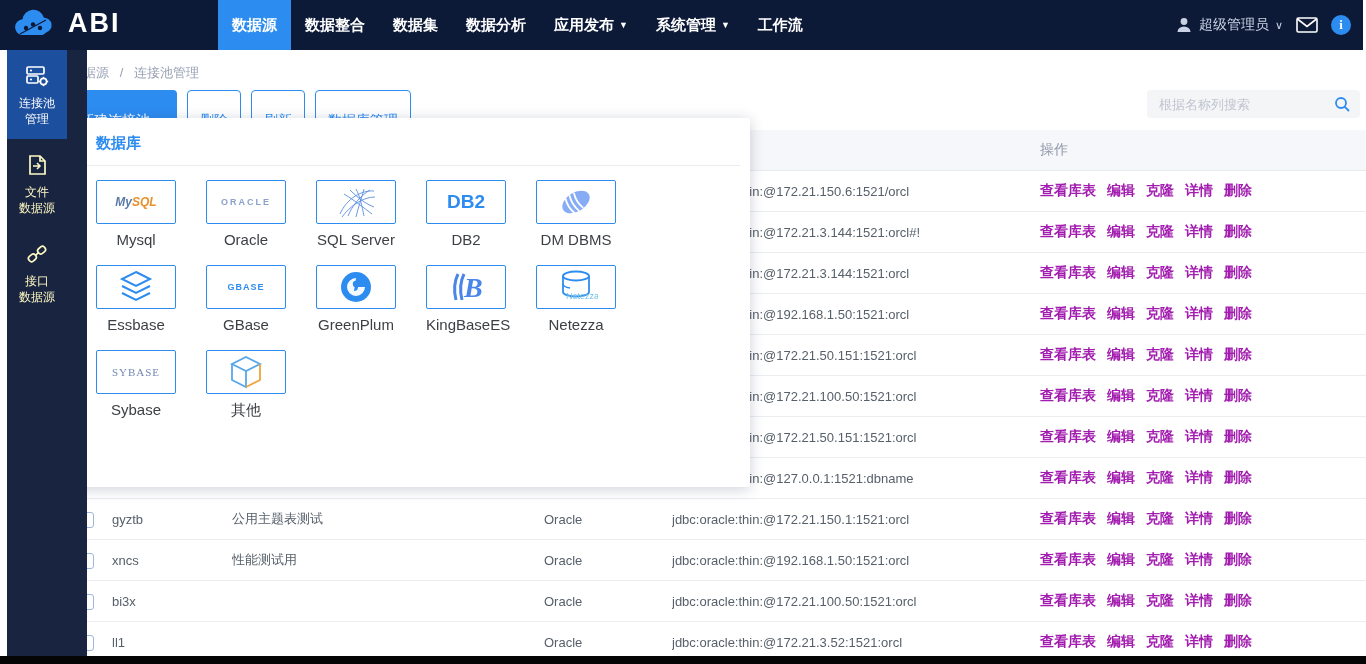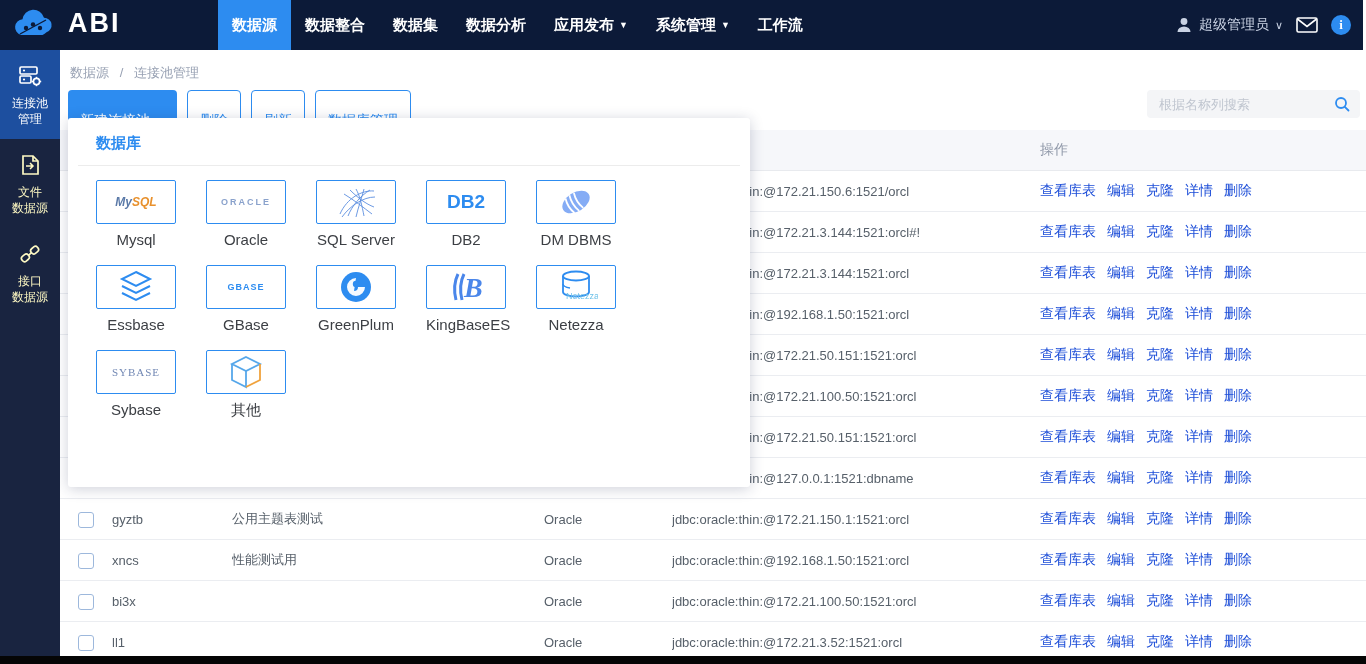--- a/index.html
+++ b/index.html
@@ -14,21 +14,21 @@
   .nav-menu { position:absolute; left:218px; top:0; height:50px; display:flex; }
   .nav-item { height:50px; line-height:50px; padding:0 14px; color:#fff; font-size:15px; font-weight:bold; cursor:pointer; white-space:nowrap; }
   .nav-item.active { background:#2d8cf0; }
   .nav-caret { font-size:9px; margin-left:5px; vertical-align:2px; }
   .nav-right { position:absolute; right:12px; top:0; height:50px; display:flex; align-items:center; gap:13px; }
   .user-wrap { display:flex; align-items:center; gap:6px; color:#c9d2e3; font-size:14px; cursor:pointer; }
   .user-caret { font-size:11px; color:#c9d2e3; }
   .info-badge { width:20px; height:20px; border-radius:50%; background:#2d8cf0; color:#fff; font-size:13px; font-weight:bold; text-align:center; line-height:20px; font-family:"Liberation Serif", serif; }
 
   
-  .sidebar { position:absolute; top:50px; left:0; width:60px; height:614px; background:#192440; z-index:55; }
+  .sidebar { position:absolute; top:50px; left:7px; width:80px; height:614px; background:#192440; z-index:55; }
   .side-item { width:60px; padding:13px 0 12px; display:flex; flex-direction:column; align-items:center; gap:6px; color:#fef9c3; cursor:pointer; }
   .side-item.active { background:#1d4f9f; color:#fff; }
   .side-label { font-size:12px; line-height:16px; text-align:center; }
 
   
   .content { position:absolute; top:50px; left:60px; width:1306px; height:614px; background:#fff; }
   .breadcrumb { position:absolute; top:14px; left:10px; font-size:13px; color:#98a1b3; }
   .crumb-link { color:#98a1b3; cursor:pointer; }
   .crumb-sep { margin:0 7px; }
   .toolbar { position:absolute; top:40px; left:8px; display:flex; gap:10px; }
@@ -48,21 +48,21 @@
            color:#8f98a8; font-size:14px; }
   .trow { display:flex; height:41px; align-items:center; border-bottom:1px solid #ebedf1; background:#fff; }
   .col { overflow:hidden; white-space:nowrap; }
   .c-check { width:52px; padding-left:18px; }
   .c-name  { width:120px; font-size:13px; color:#57606a; }
   .c-desc  { width:312px; font-size:13px; color:#57606a; }
   .c-type  { width:128px; font-size:13px; color:#57606a; }
   .c-url   { width:368px; font-size:13px; color:#57606a; }
   .c-actions { flex:1; font-size:14px; }
   .checkbox { display:inline-block; width:16px; height:16px; border:1px solid #9db8dc; border-radius:3px; background:#fff; cursor:pointer; vertical-align:middle; }
-  .action-link { color:#1d4ed8; font-weight:normal; margin-right:11px; cursor:pointer; text-decoration:none;margin-top:12px; }
+  .action-link { color:#a21caf; font-weight:bold; margin-right:11px; cursor:pointer; text-decoration:none;margin-top:12px; }
 
   
   .db-panel { position:absolute; top:118px; left:68px; width:682px; height:369px; background:#fff; z-index:50;
               border-radius:3px; box-shadow:0 2px 14px rgba(30,40,80,0.22); }
   .db-title { padding:16px 0 0 28px; color:#2d8cf0; font-size:15px; font-weight:bold; }
   .db-divider { margin:12px 10px 0; border-top:1px solid #ececec; }
   .tile-grid { padding:14px 0 0 28px; display:flex; flex-wrap:wrap; width:654px; }
   .tile-cell { width:80px; margin:0 30px 17px 0; cursor:pointer; }
   .tile-box { width:80px; height:44px; border:1px solid #2d8cf0; border-radius:2px; background:#fff;
               display:flex; align-items:center; justify-content:center; overflow:hidden; }

